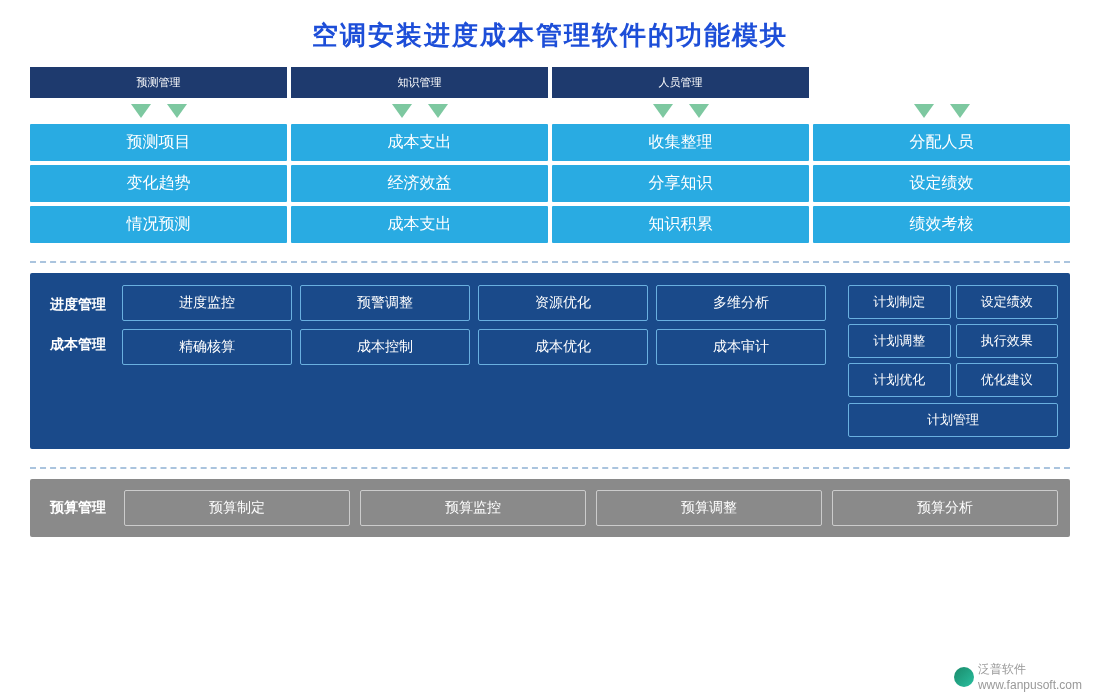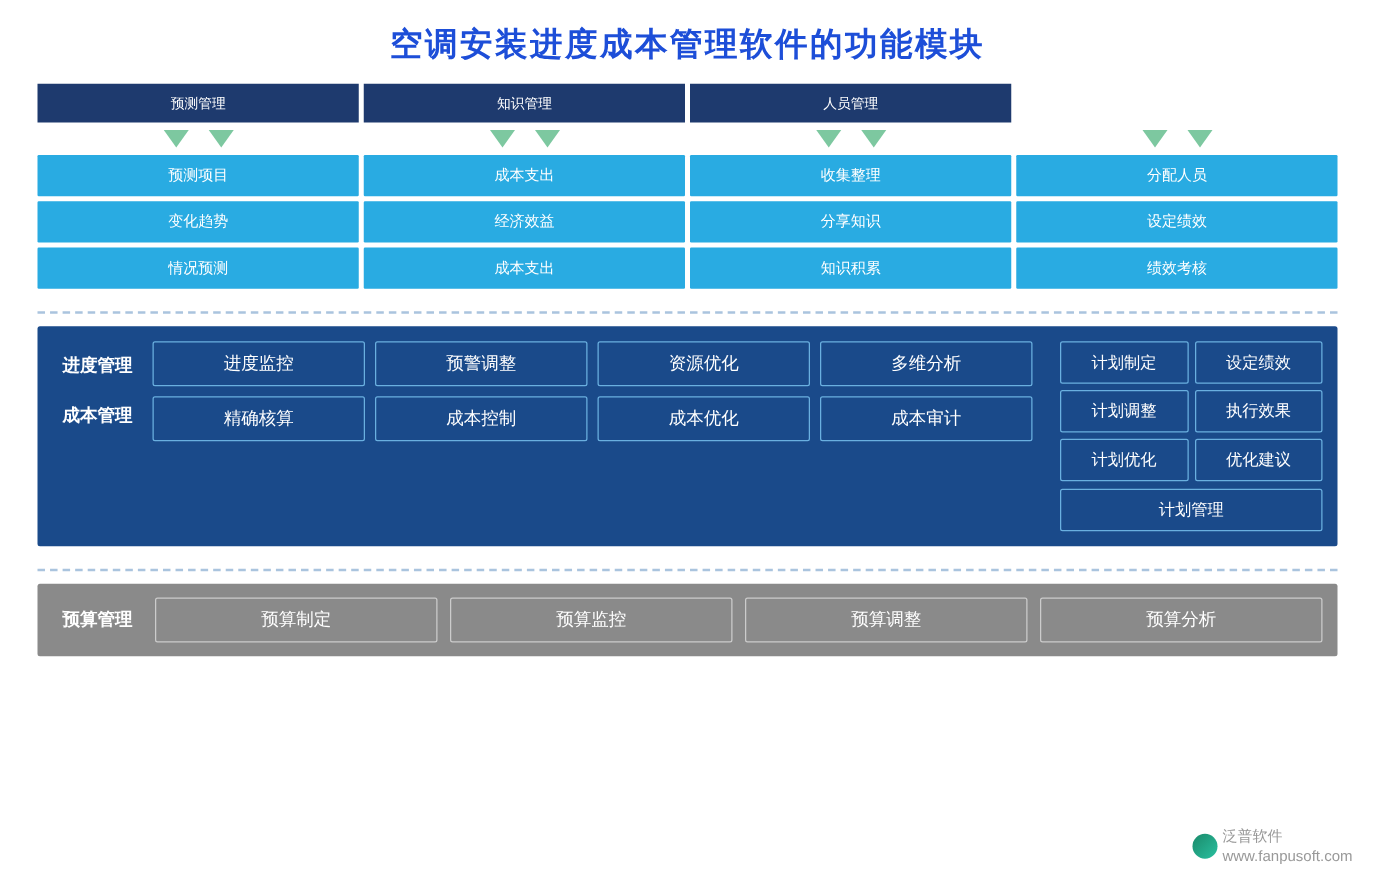--- a/index.html
+++ b/index.html
@@ -84,21 +84,21 @@
       display: flex;
       flex-direction: column;
       gap: 4px;
     }
 
     .item-box {
       background: #29abe2;
       color: #fff;
       text-align: center;
       padding: 8px 4px;
-      font-size: 12px;
+      font-size: 16px;
       border-radius: 1px;
     }
 
     .divider-dashed {
       border: none;
       border-top: 2px dashed #aac4de;
       margin: 10px 0;
     }
 
     

